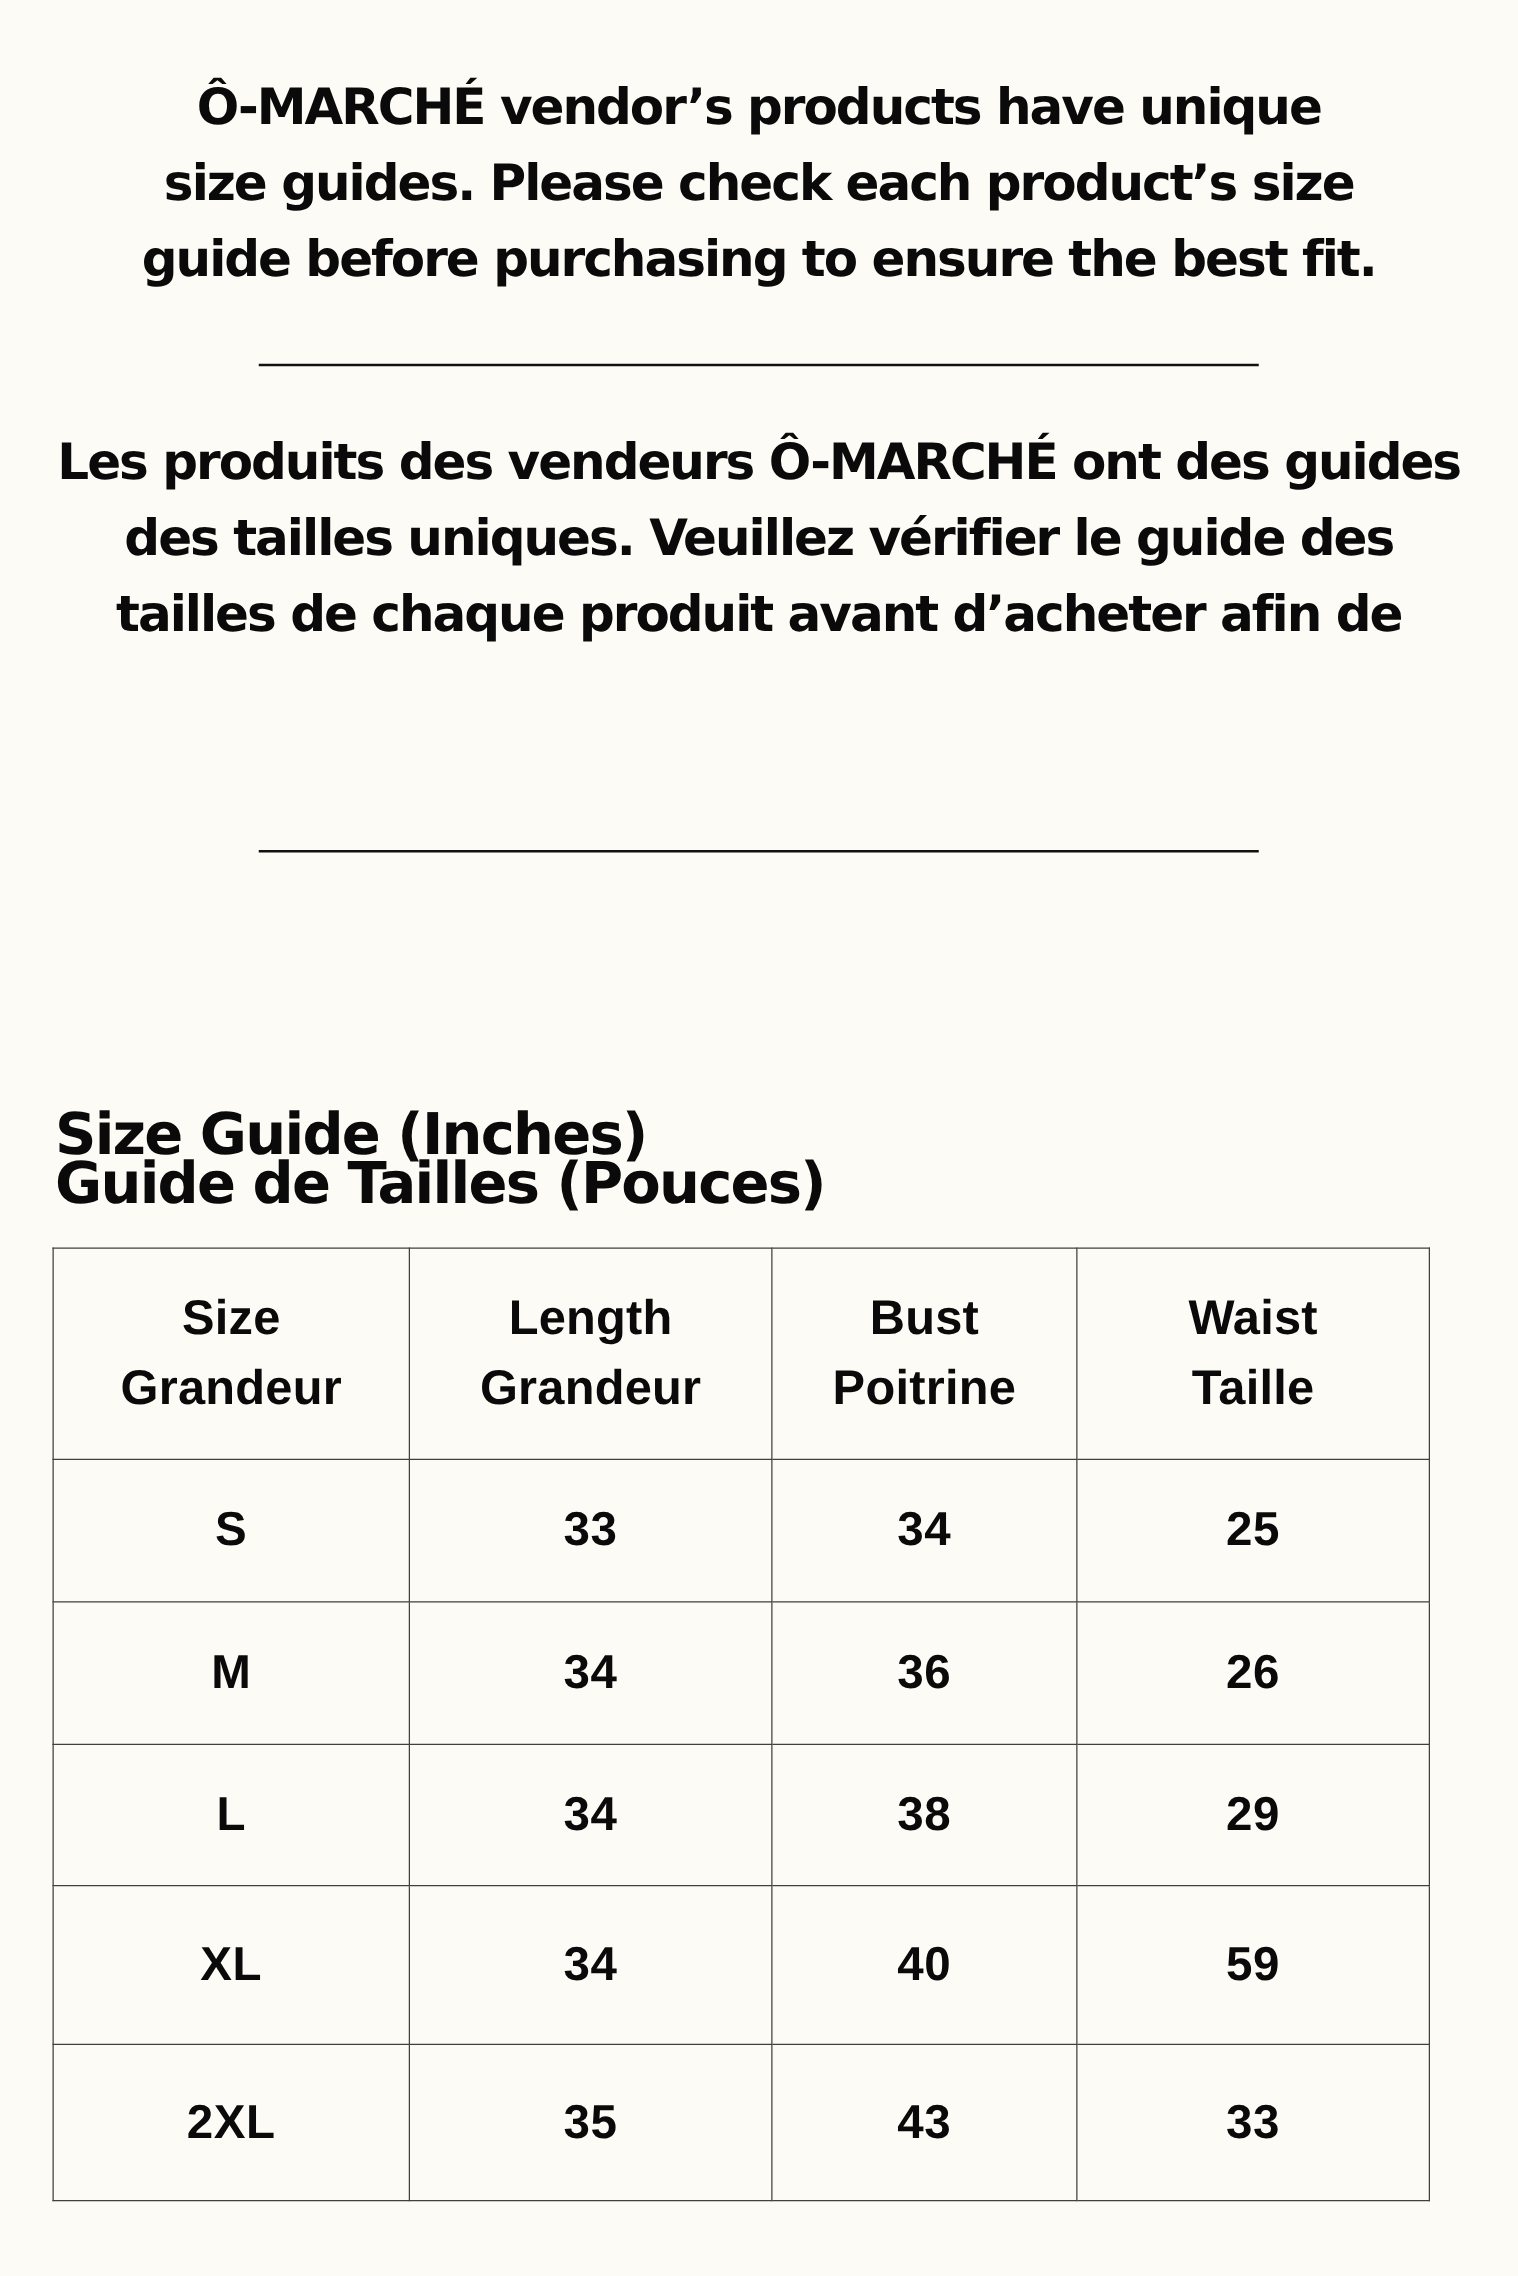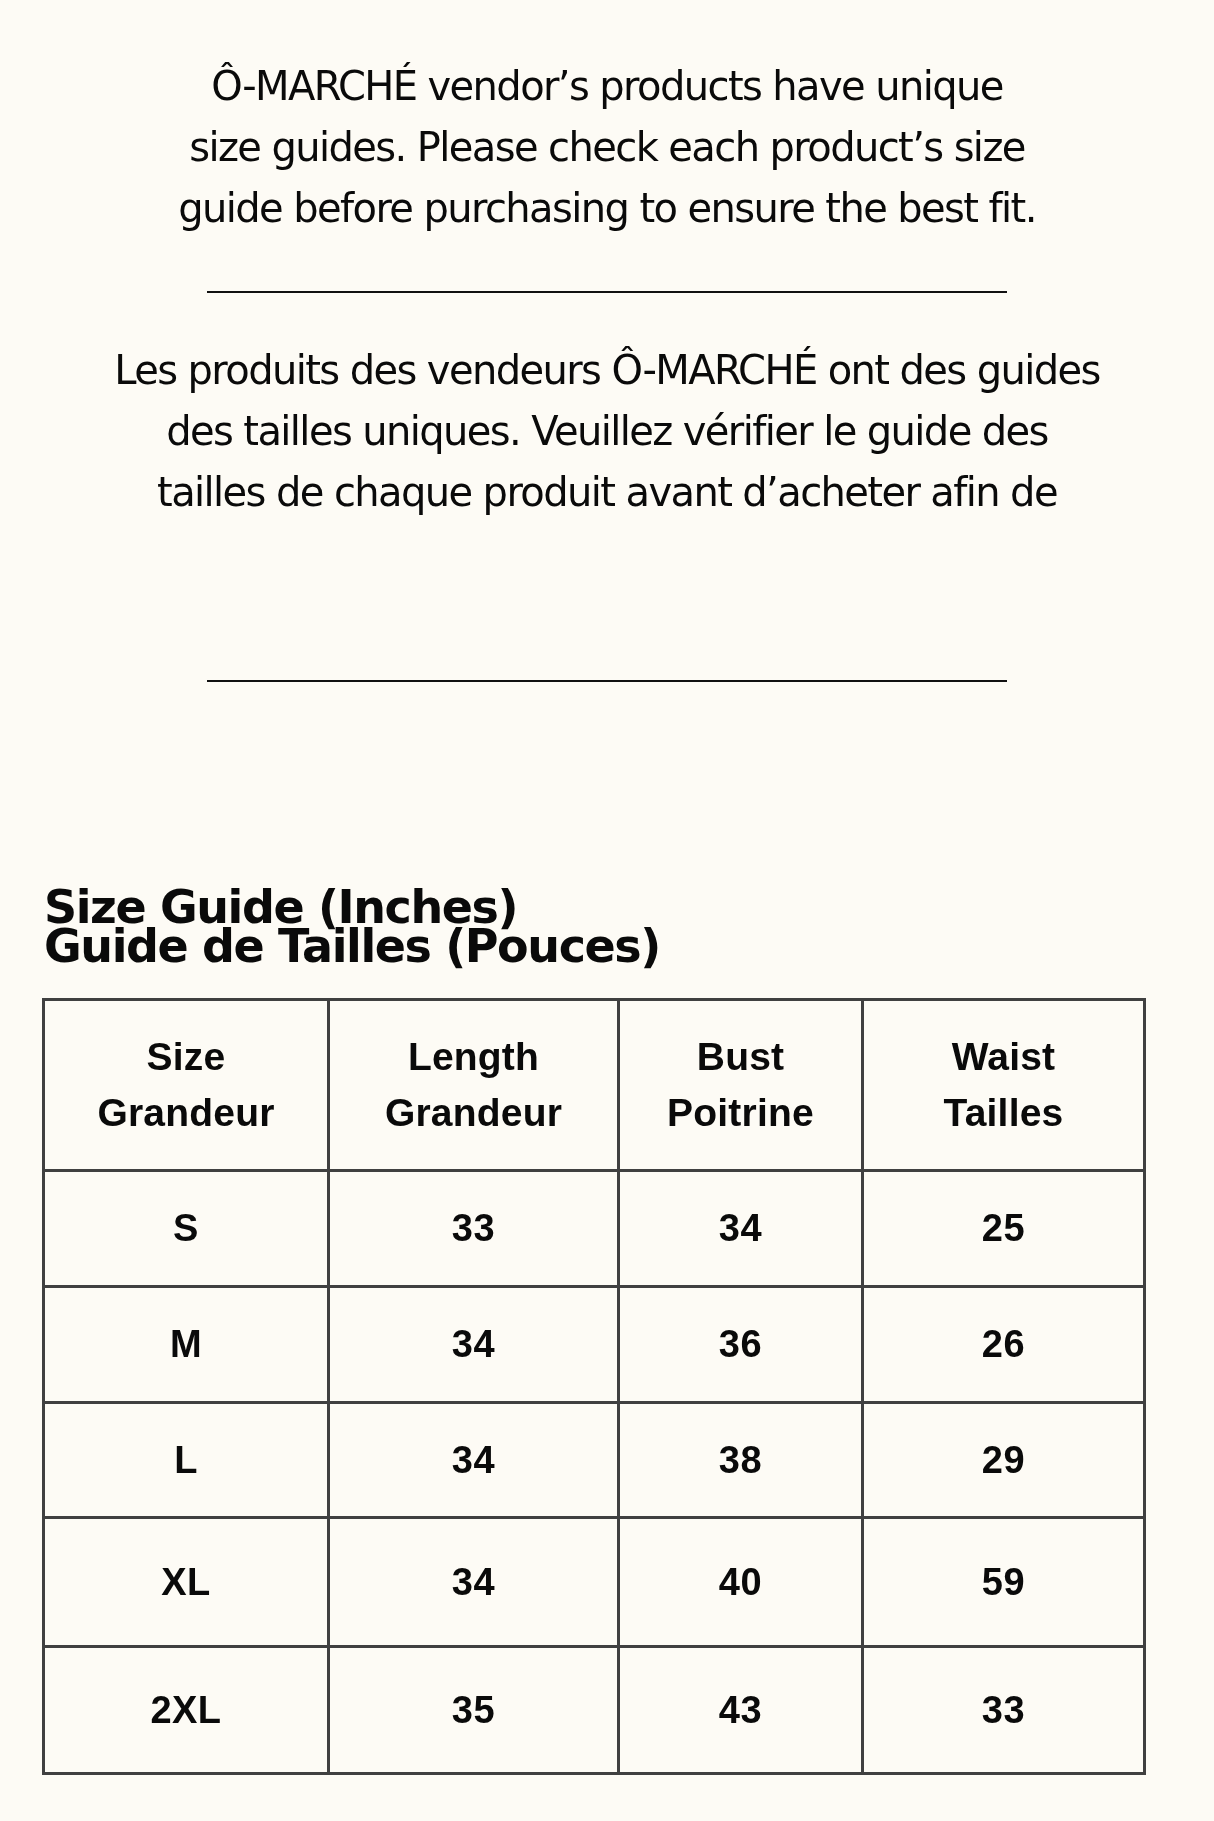--- a/index.html
+++ b/index.html
@@ -14,21 +14,21 @@
       overflow: hidden;
       color: #0a0a0a;
       font-family: "DejaVu Sans", sans-serif;
     }
     .notice {
       position: absolute;
       left: 0;
       width: 1214px;
       text-align: center;
       font-family: "DejaVu Sans", sans-serif;
-      font-weight: normal;
+      font-weight: bold;
       font-size: 40px;
       line-height: 61px;
       letter-spacing: -1.6px;
       margin: 0;
     }
     #notice-en { top: 56px; }
     #notice-fr { top: 340px; }
     .rule {
       position: absolute;
       left: 207px;
@@ -60,21 +60,21 @@
       table-layout: fixed;
       font-family: "Liberation Sans", sans-serif;
       font-weight: bold;
     }
     table.size-table col.c1 { width: 285px; }
     table.size-table col.c2 { width: 290px; }
     table.size-table col.c3 { width: 244px; }
     table.size-table col.c4 { width: 282px; }
     table.size-table th,
     table.size-table td {
-      border: 3px solid #404040;
+      border: 1px solid #404040;
       text-align: center;
       vertical-align: middle;
       padding: 0;
     }
     table.size-table th {
       height: 168px;
       font-size: 39px;
       line-height: 56px;
       font-weight: bold;
       letter-spacing: 0.2px;
@@ -128,21 +128,21 @@
       <th>
         <span>Length</span>
         <span>Grandeur</span>
       </th>
       <th>
         <span>Bust</span>
         <span>Poitrine</span>
       </th>
       <th>
         <span>Waist</span>
-        <span>Tailles</span>
+        <span>Taille</span>
       </th>
     </tr>
   </thead>
   <tbody>
     <tr class="r1">
       <td>S</td>
       <td>33</td>
       <td>34</td>
       <td>25</td>
     </tr>

